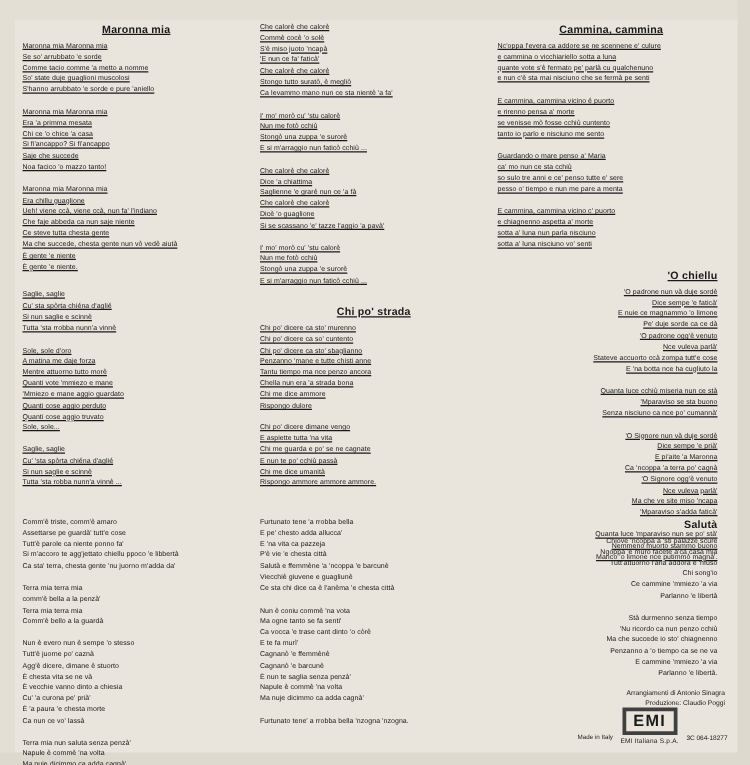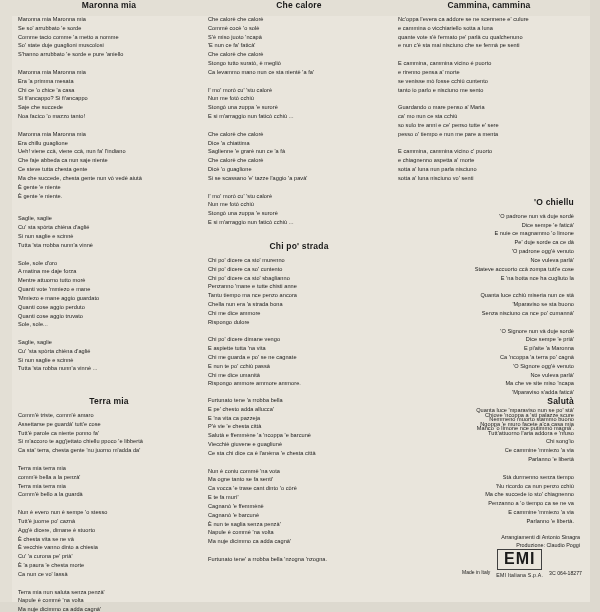--- a/index.html
+++ b/index.html
@@ -23,23 +23,24 @@
   }
   
   .edge-top { position:absolute; left:0; top:0; width:600px; height:16px; background:#e3dfd5; }
   .edge-left { position:absolute; left:0; top:0; width:12px; height:612px; background:#e3dfd5; }
   .edge-right { position:absolute; right:0; top:0; width:10px; height:612px; background:#ddd9cf; }
   .edge-bottom { position:absolute; left:0; bottom:0; width:600px; height:10px; background:#ddd9cf; }
 
   .content {
     position: absolute;
     left: 14px;
-    top: 0;
+    top: 18px;
     width: 572px;
     height: 580px;
+    text-decoration: underline;
   }
 
   .cols {
     display: flex;
     gap: 0px;
   }
   .col {
     width: 190px;
     padding: 0 4px;
     box-sizing: border-box;
@@ -83,23 +84,23 @@
   }
   .logo-row {
     position: absolute;
     right: 4px;
     bottom: 2px;
     display: flex;
     align-items: flex-end;
     gap: 6px;
   }
   .emi-box {
-    border: 1px solid #404040;
+    border: 3px solid #404040;
     padding: 1px 6px 2px 6px;
-    font-size: 16px;
+    font-size: 13px;
     font-weight: bold;
     letter-spacing: 1px;
     font-family: "Liberation Sans", sans-serif;
     line-height: 1;
   }
   .emi-sub {
     font-size: 5.2px;
     text-align: center;
     margin-top: 2px;
     letter-spacing: .2px;
@@ -171,21 +172,20 @@
 
 Saglie, saglie
 Cu' 'sta spòrta chiéna d'aglié
 Si nun saglie e scinnè
 Tutta 'sta robba nunn'a vinnè ...</div>
         </div>
       </div>
 
       <div class="col">
         <div class="song">
-          <div class="song-title">Che calore</div>
           <div class="lyrics">Che calorè che calorè
 Commè cocè 'o solè
 S'è miso juoto 'ncapà
 'E nun ce fa' faticà'
 Che calorè che calorè
 Stongo tutto suratò, è megliò
 Ca levammo mano nun ce sta nientè 'a fa'
 
 I' mo' morò cu' 'stu calorè
 Nun me fotò cchiù
@@ -275,21 +275,20 @@
 Nemmeno muorto stammo buono
 Manco 'o limone nce putimmò magnà'.</div>
         </div>
       </div>
 
     </div>
 
     <div class="lower">
       <div class="col">
         <div class="song">
-          <div class="song-title">Terra mia</div>
           <div class="lyrics">Comm'è triste, comm'è amaro
 Assettarse pe guardà' tutt'e cose
 Tutt'è parole ca niente ponno fa'
 Si m'accoro te agg'jettato chiellu ppoco 'e libbertà
 Ca sta' terra, chesta gente 'nu juorno m'adda da'
 
 Terra mia terra mia
 comm'è bella a la penzà'
 Terra mia terra mia
 Comm'è bello a la guardà

